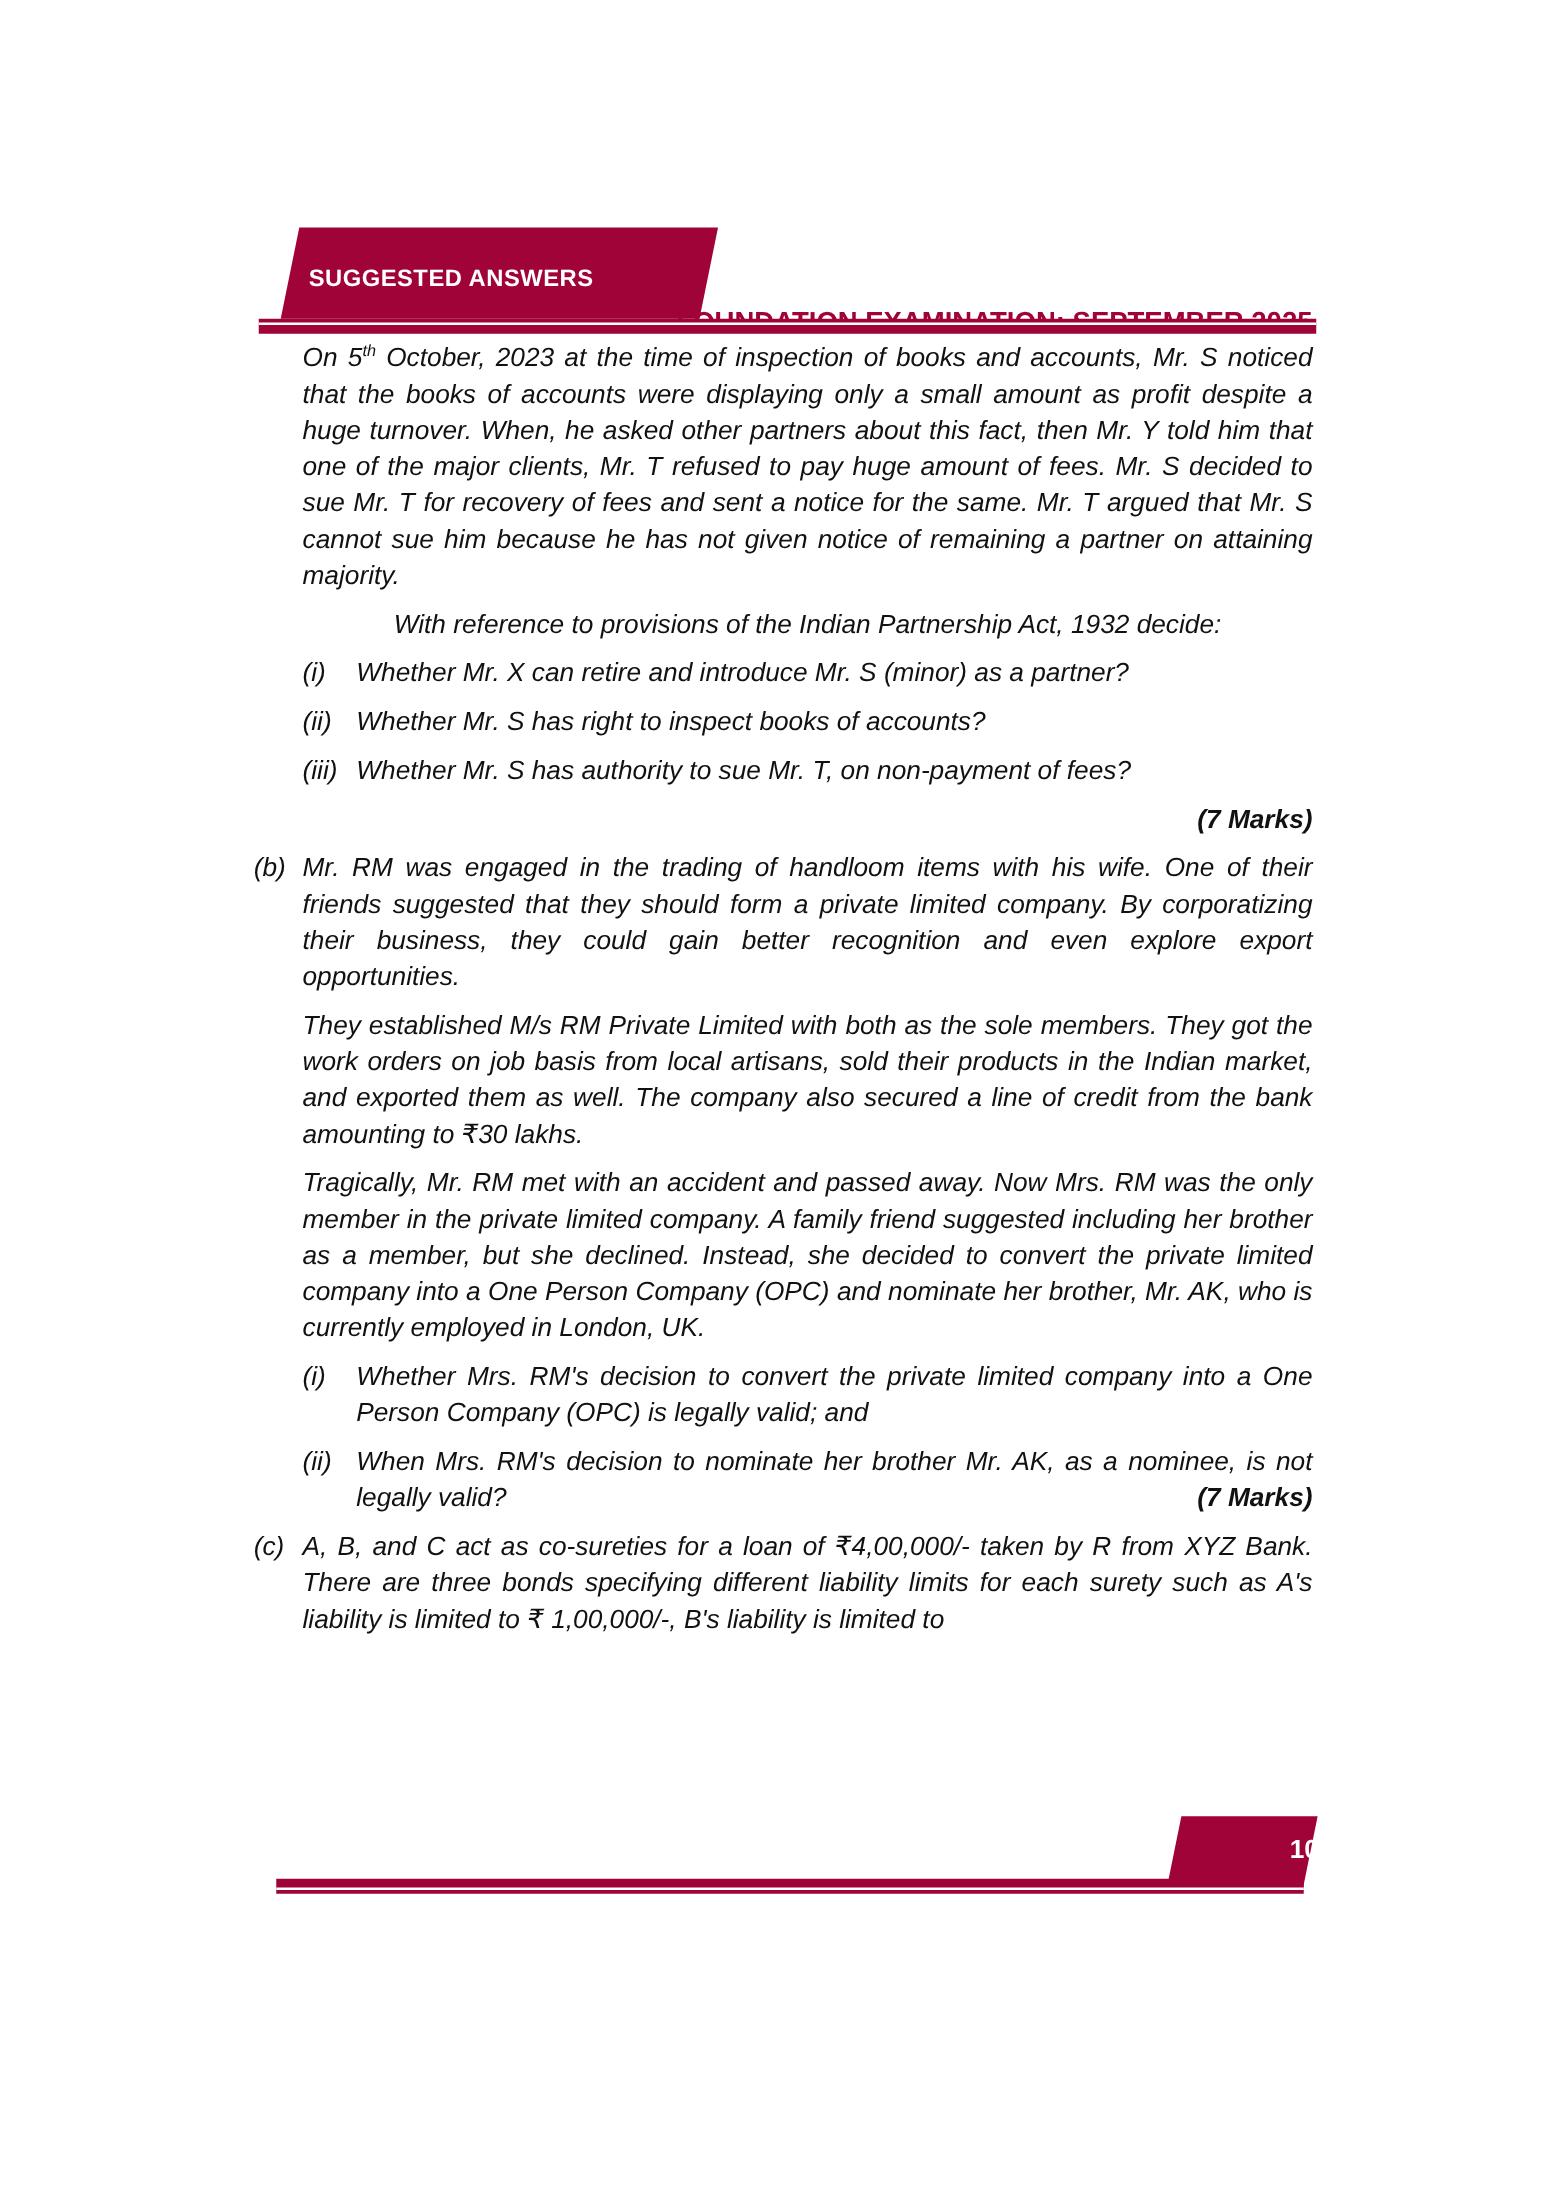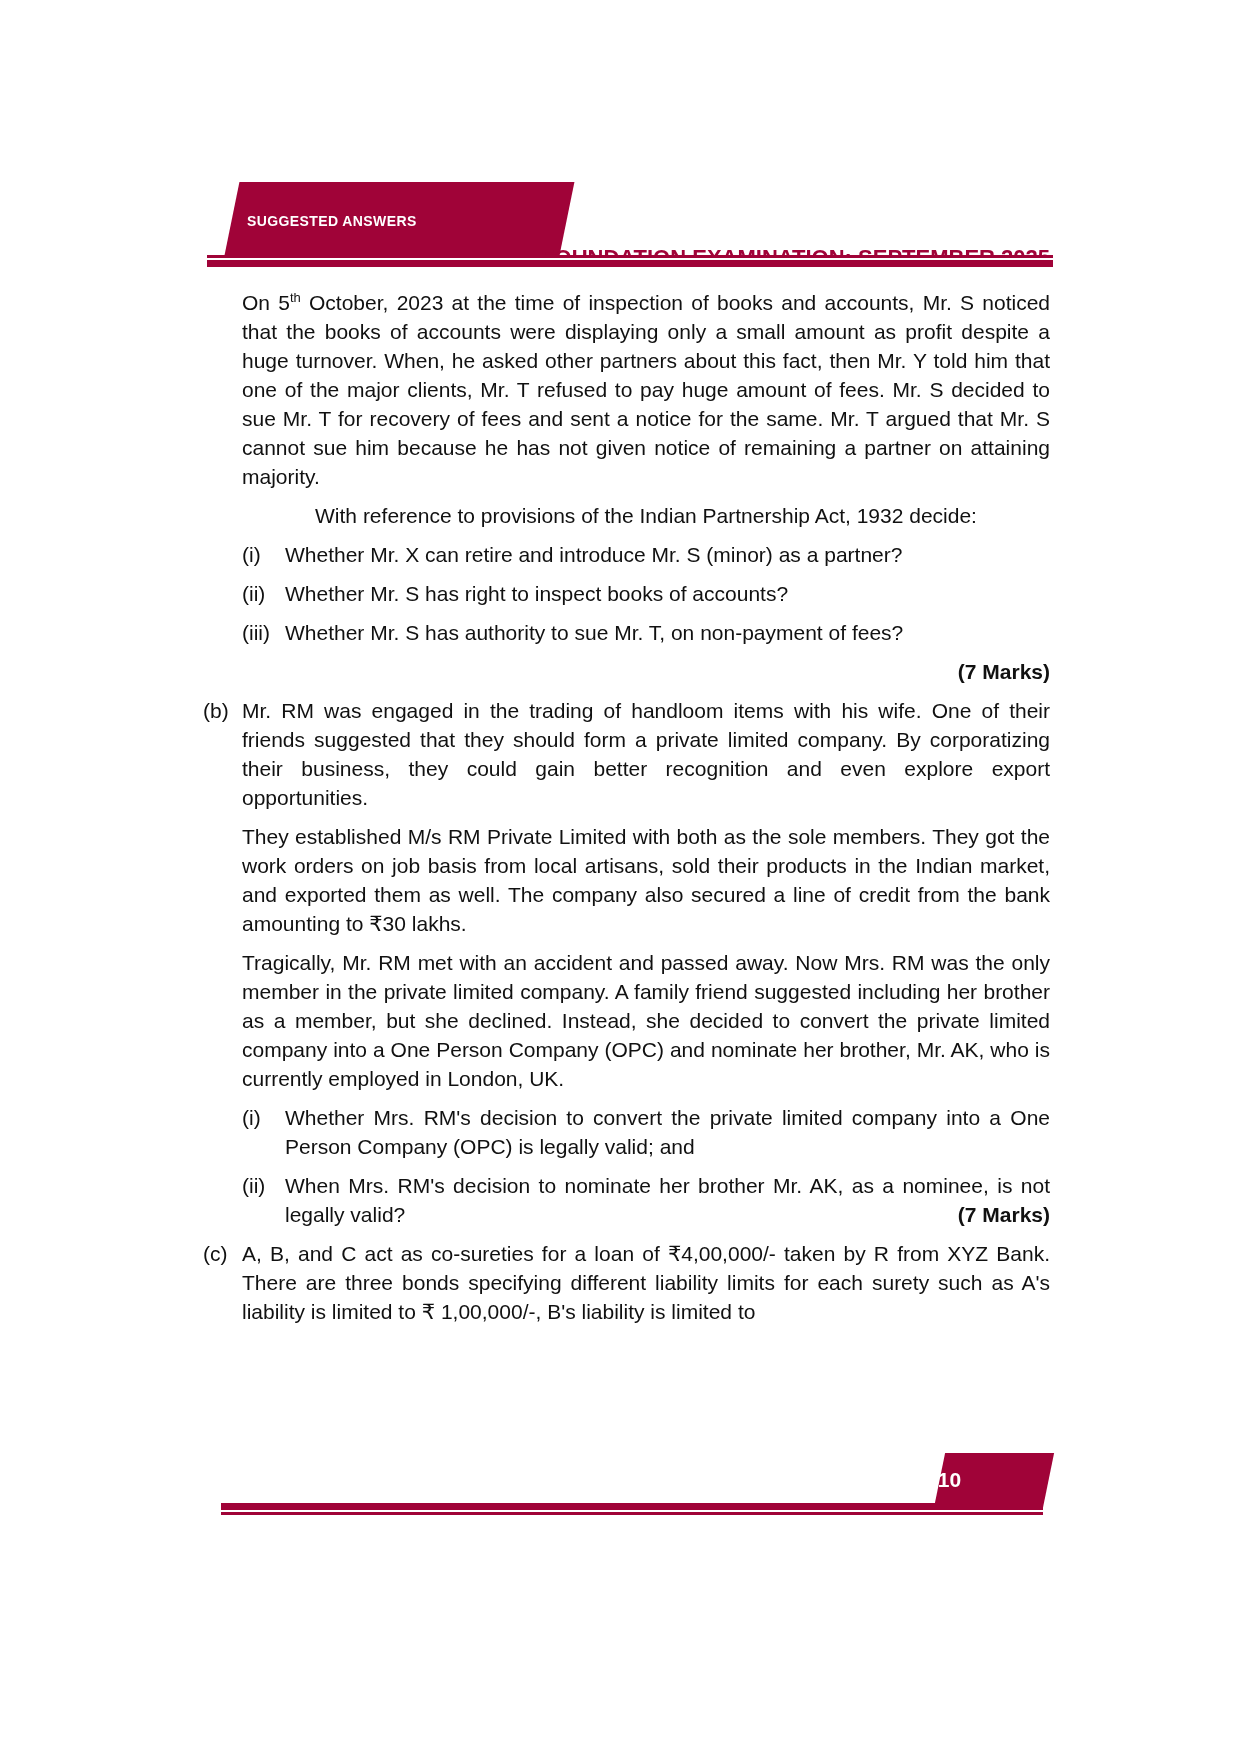--- a/index.html
+++ b/index.html
@@ -20,21 +20,21 @@
     left: 232px; top: 182px;
     width: 335px; height: 73px;
     background: #A00338;
     transform: skewX(-11.5deg);
   }
   .banner-label {
     position: absolute;
     left: 247px; top: 213px;
     color: #ffffff;
     font-weight: bold;
-    font-size: 14px;
+    font-size: 19px;
     letter-spacing: 0.4px;
     white-space: nowrap;
   }
   .exam-title {
     position: absolute;
     right: 191px; top: 227px;
     color: #A00338;
     font-weight: bold;
     font-size: 22px;
     white-space: nowrap;
@@ -48,22 +48,23 @@
   }
   .header-rule .rule-gap {
     position: absolute;
     left: 0; right: 0; top: 3px; height: 2px;
     background: #ffffff;
   }
 
   
   .content {
     position: absolute;
-    left: 203px; top: 288px;
+    left: 203px; top: 272px;
     width: 847px;
+    font-style: italic;
     font-size: 21px;
     line-height: 29px;
   }
   .qblock { position: relative; padding-left: 39px; }
   .qlabel { position: absolute; left: 0; top: 0; }
   .para { margin: 0 0 10px 0; text-align: justify; }
   .plain { text-align: center; }
   .list-item { position: relative; display: flex; margin: 0 0 10px 0; }
   .marker { width: 43px; flex: none; }
   .item-text { flex: 1; text-align: justify; }
@@ -95,21 +96,21 @@
     background: #A00338;
     z-index: 2;
   }
   .footer-rule .rule-gap {
     position: absolute;
     left: 0; right: 0; top: 7px; height: 2px;
     background: #ffffff;
   }
   .page-number {
     position: absolute;
-    left: 895px; top: 1468px;
+    left: 989px; top: 1468px;
     width: 109px;
     text-align: center;
     color: #ffffff;
     font-weight: bold;
     font-size: 21px;
     z-index: 3;
   }
 </style>
 </head>
 <body>

